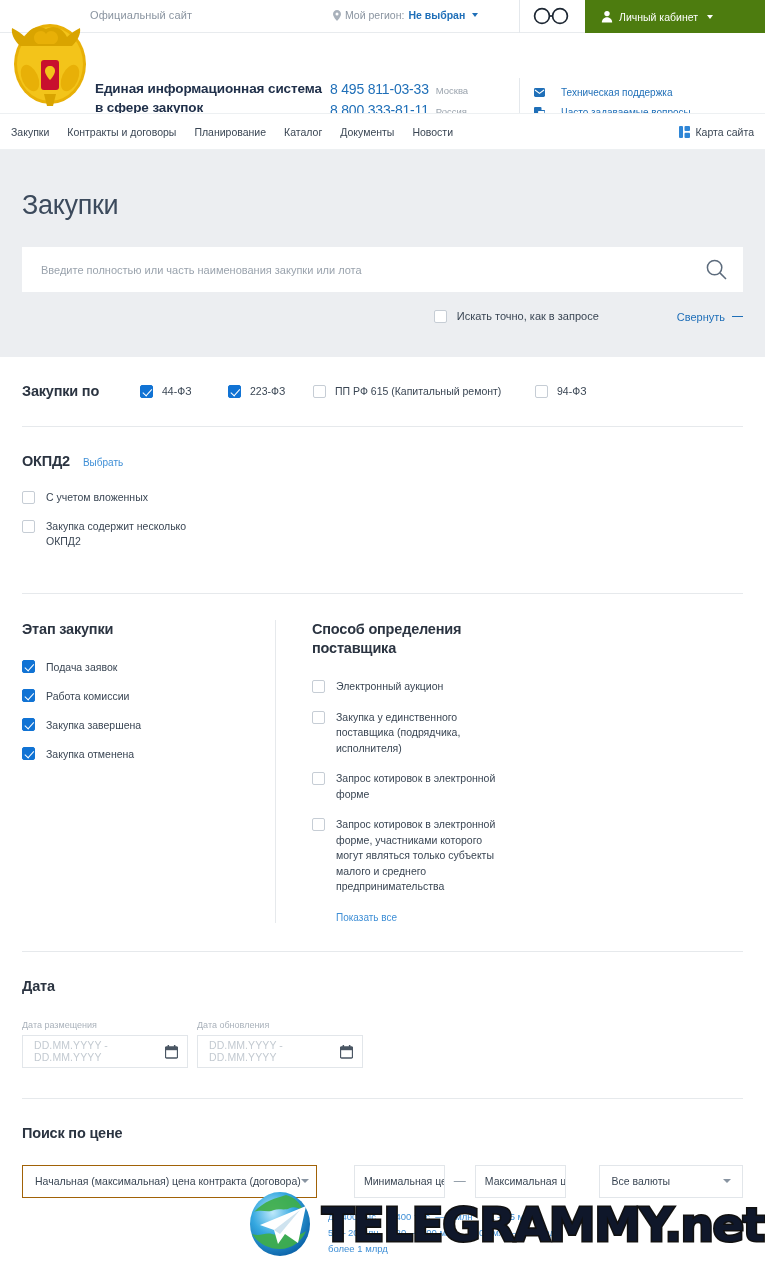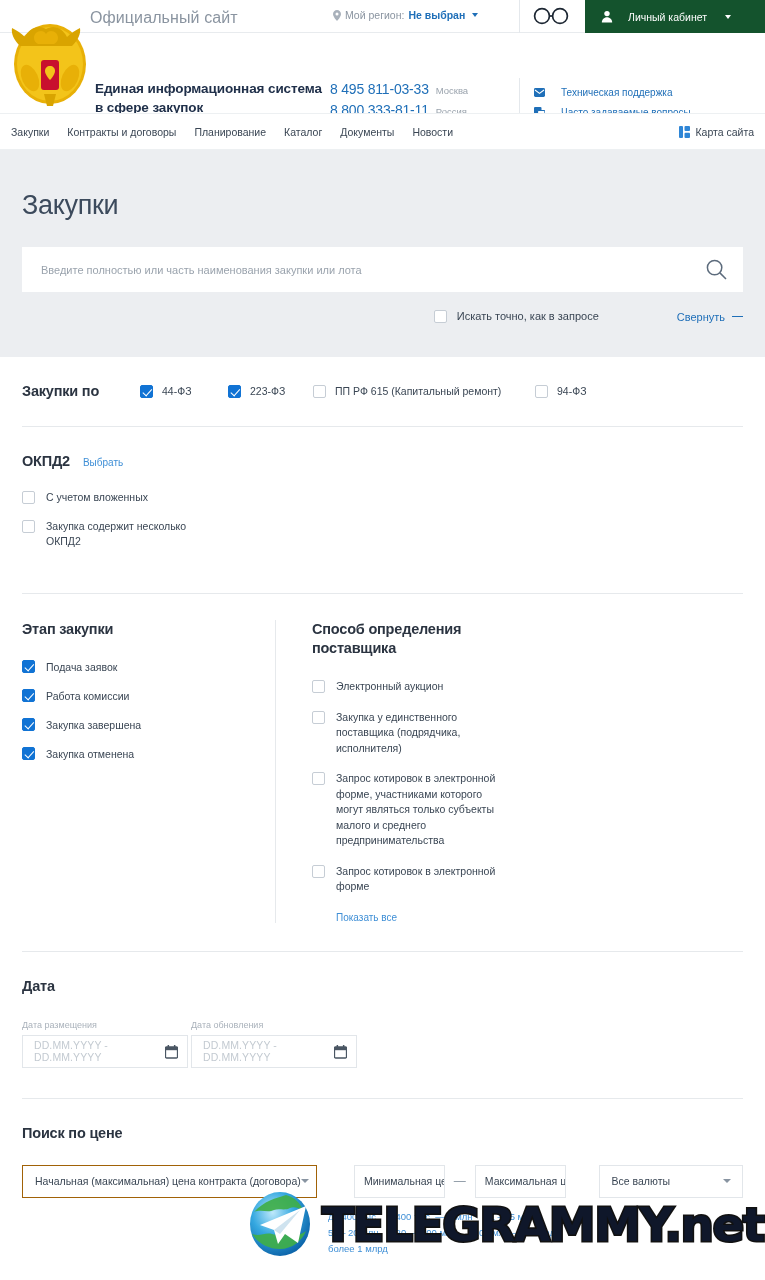--- a/index.html
+++ b/index.html
@@ -13,21 +13,21 @@
   .page { position: relative; width: 765px; height: 1280px; }
 
   
   .topbar {
     position: relative; height: 33px; background: #fff;
     border-bottom: 1px solid #e8ebee;
     display: flex; align-items: center;
   }
   .official {
     position: absolute; left: 90px; top: 9px;
-    font-size: 16px; color: #8a94a0; letter-spacing: .1px;
+    font-size: 11px; color: #8a94a0; letter-spacing: .1px;
   }
   .region {
     position: absolute; left: 333px; top: 9px;
     font-size: 10.5px; color: #8a94a0;
     display: flex; align-items: center; gap: 4px; white-space: nowrap;
   }
   .region .val { color: #1f6fb8; font-weight: bold; }
   .pin { width: 8px; height: 11px; display: inline-block; }
   .caret {
     display: inline-block; width: 0; height: 0; margin-left: 3px;
@@ -37,22 +37,22 @@
   .divider-v {
     position: absolute; left: 519px; top: 0; width: 1px; height: 33px;
     background: #e4e8ec;
   }
   .glasses {
     position: absolute; left: 533px; top: 7px;
     width: 36px; height: 18px;
   }
   .cabinet {
     position: absolute; left: 585px; top: 0; width: 180px; height: 33px;
-    background: #14532d; color: #fff;
-    display: flex; align-items: center; gap: 15px; padding-left: 16px;
+    background: #4d7c0f; color: #fff;
+    display: flex; align-items: center; gap: 6px; padding-left: 16px;
     font-size: 10.5px; white-space: nowrap;
   }
   .cabinet .caret { border-top-color: #fff; }
 
   
   .masthead { position: relative; height: 80px; background: #fff; }
   .emblem { position: absolute; left: 11px; top: -19px; width: 78px; height: 96px; }
   .sitename {
     position: absolute; left: 95px; top: 46px;
     font-size: 13.5px; font-weight: bold; line-height: 19px;
@@ -163,21 +163,21 @@
   }
   .method-opt {
     display: flex; align-items: flex-start; gap: 11px;
     font-size: 10.5px; color: #3a4654; line-height: 15.5px; margin-bottom: 15px;
   }
   .method-opt .cb { margin-top: 1px; }
   .show-all { font-size: 10px; color: #3f8fd6; margin-top: 17px; margin-left: 24px; }
 
   .date-sec { padding: 26px 0 30px; }
   .date-sec .sec-title { margin-bottom: 26px; }
-  .date-fields { display: flex; gap: 3px; }
+  .date-fields { display: flex; gap: 9px; }
   .field { width: 166px; }
   .field-label { font-size: 9px; color: #aab2bb; margin-bottom: 5px; }
   .date-input {
     position: relative; height: 33px; border: 1px solid #e2e6ea; background: #fff;
     display: flex; align-items: center; padding: 0 11px;
   }
   .date-input span { font-size: 10.5px; color: #c3cad1; letter-spacing: .1px; }
   .cal-ico { position: absolute; right: 9px; top: 9px; width: 13px; height: 14px; }
 
   .price-sec { padding: 26px 0 26px; }
@@ -418,27 +418,27 @@
           <div>поставщика</div>
         </div>
         <label class="method-opt">
           <i class="cb"></i>
           <span>Электронный аукцион</span>
         </label>
         <label class="method-opt" style="width:196px">
           <i class="cb"></i>
           <span>Закупка у единственного поставщика (подрядчика, исполнителя)</span>
         </label>
+        <label class="method-opt" style="width:190px">
+          <i class="cb"></i>
+          <span>Запрос котировок в электронной форме</span>
+        </label>
         <label class="method-opt" style="width:196px">
           <i class="cb"></i>
           <span>Запрос котировок в электронной форме, участниками которого могут являться только субъекты малого и среднего предпринимательства</span>
-        </label>
-        <label class="method-opt" style="width:190px">
-          <i class="cb"></i>
-          <span>Запрос котировок в электронной форме</span>
         </label>
         <div class="show-all">Показать все</div>
       </div>
     </div>
 
     <div class="sec date-sec">
       <div class="sec-title">Дата</div>
       <div class="date-fields">
         <div class="field">
           <div class="field-label">Дата размещения</div>

